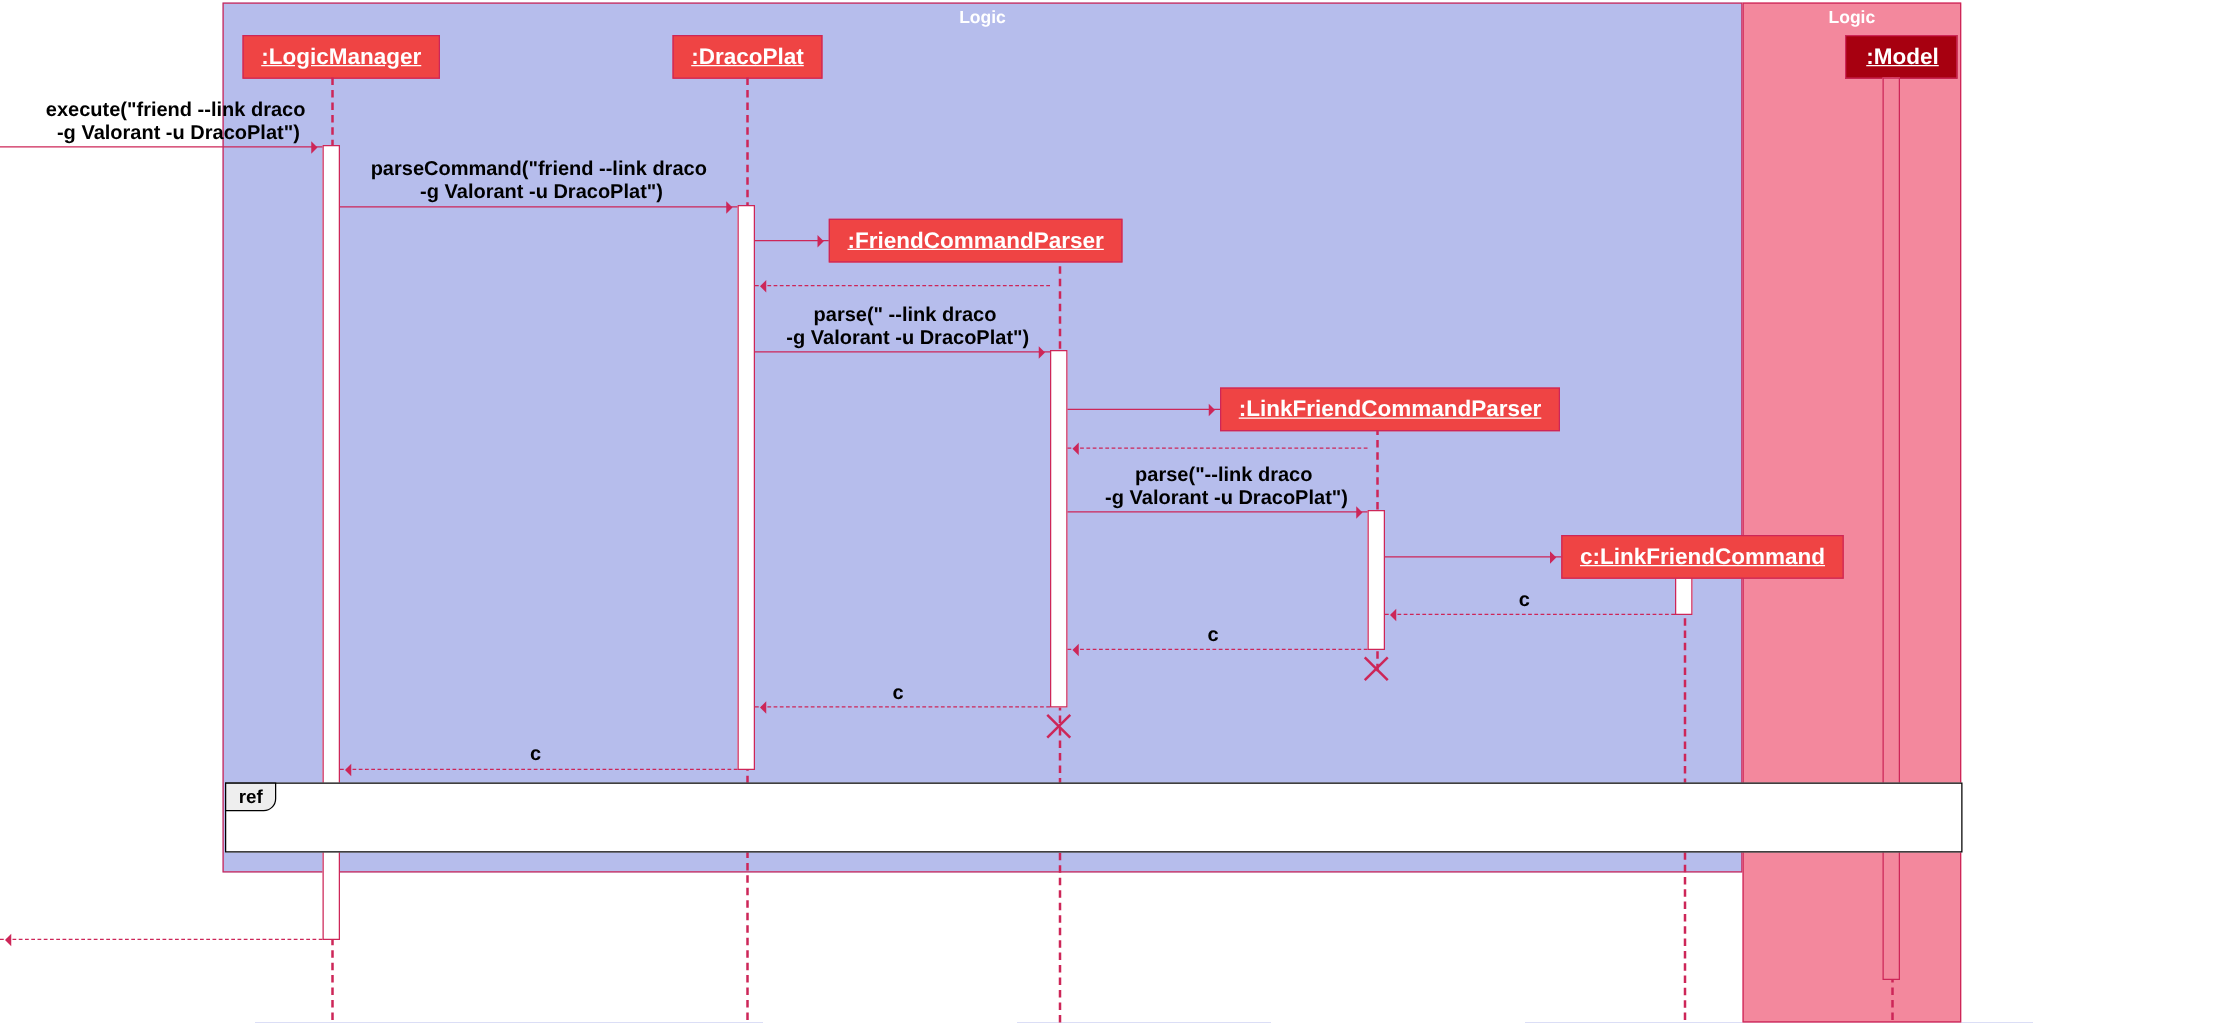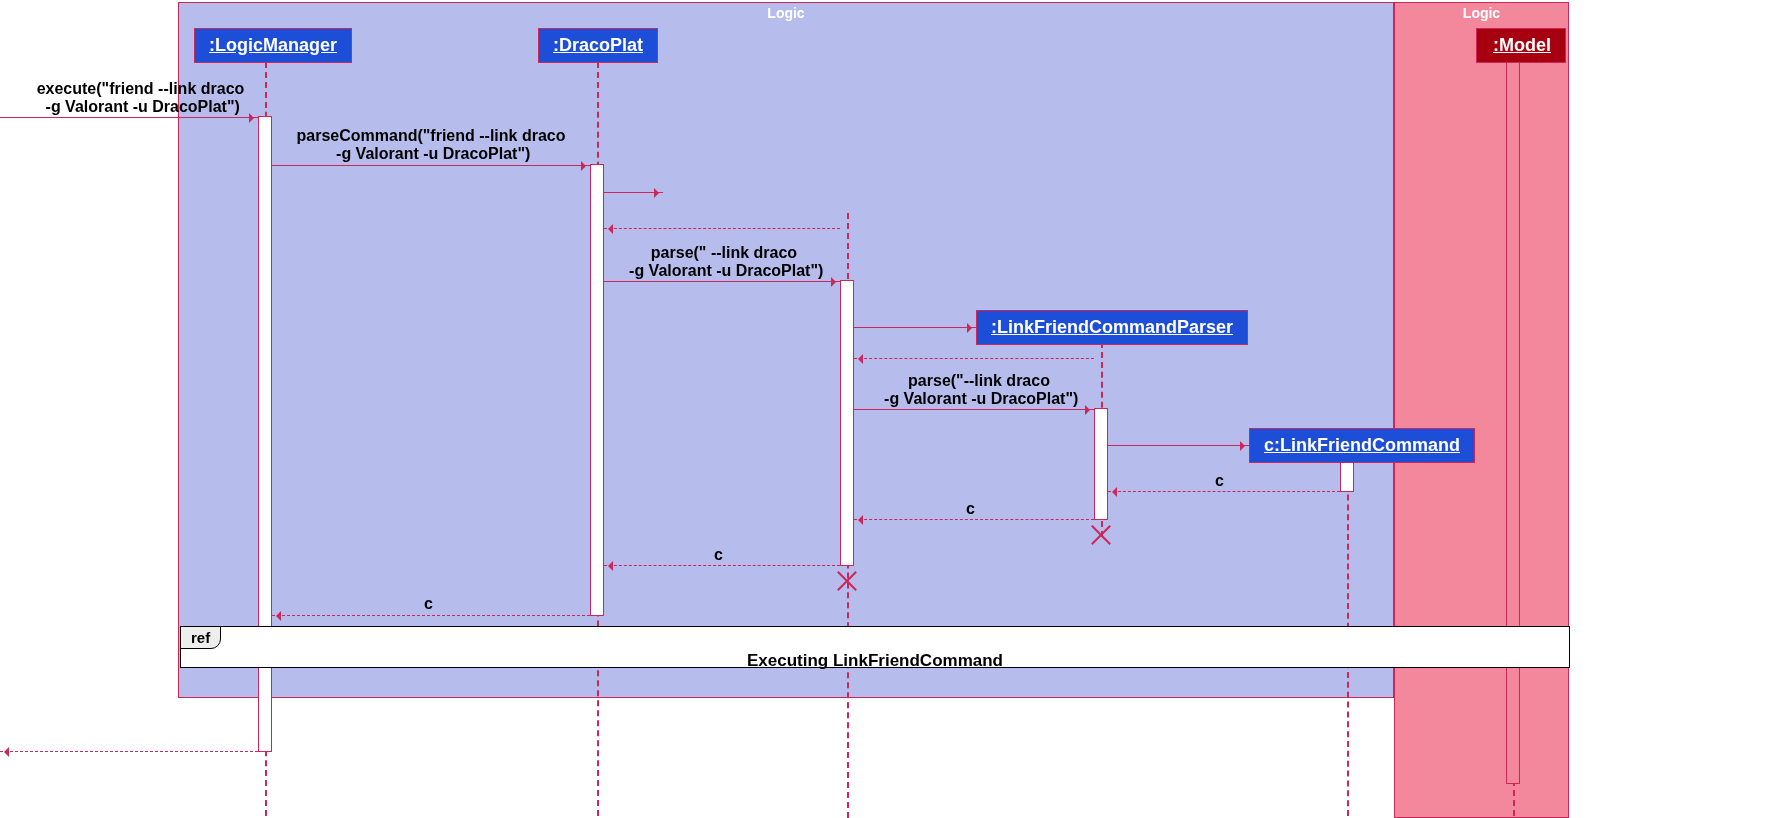--- a/index.html
+++ b/index.html
@@ -25,21 +25,21 @@
     position: absolute;
     top: 2px; left: 50%;
     transform: translateX(-50%);
     color: #fff; font-weight: bold; font-size: 14px;
   }
 
   
   .head {
     position: absolute;
     padding: 6px 14px;
-    background: #1d4ed8;
+    background: #ef4444;
     border: 1.5px solid #cd2658;
     color: #fff;
     font-weight: bold;
     font-size: 18px;
     text-decoration: underline;
     white-space: nowrap;
   }
   .head-model { background: #a70010; padding-left: 16px; }
 
   
@@ -113,20 +113,21 @@
   <div class="lifeline" style="left:1347px; top:465px; height:351px;"></div>
   <div class="lifeline" style="left:1513px; top:62px; height:754px;"></div>
 
   <div class="act" style="left:258px; top:116px; height:636px;"></div>
   <div class="act" style="left:590px; top:164px; height:452px;"></div>
   <div class="act" style="left:840px; top:280px; height:286px;"></div>
   <div class="act" style="left:1094px; top:408px; height:112px;"></div>
   <div class="act" style="left:1340px; top:446px; height:46px;"></div>
   <div class="act act-model" style="left:1506px; top:62px; height:722px;"></div>
 
+  <div class="head" style="left:663px; top:175px;">:FriendCommandParser</div>
   <div class="head" style="left:1249px; top:428px;">c:LinkFriendCommand</div>
   <div class="head" style="left:976px; top:310px;">:LinkFriendCommandParser</div>
 
   <div class="msg" style="left:8px; top:80px; width:265px;">execute("friend --link draco
  -g Valorant -u DracoPlat")</div>
   <div class="arrow" style="left:0px; top:117px; width:258px;"></div>
 
   <div class="msg" style="left:272px; top:127px; width:318px;">parseCommand("friend --link draco
  -g Valorant -u DracoPlat")</div>
   <div class="arrow" style="left:272px; top:165px; width:318px;"></div>
@@ -154,20 +155,19 @@
   <div class="arrow dashed left" style="left:854px; top:519px; width:240px;"></div>
   <div class="destroy" style="left:1090px; top:524px;"></div>
 
   <div class="msg" style="left:714px; top:546px;">c</div>
   <div class="arrow dashed left" style="left:604px; top:565px; width:236px;"></div>
   <div class="destroy" style="left:836px; top:570px;"></div>
 
   <div class="msg" style="left:424px; top:595px;">c</div>
   <div class="arrow dashed left" style="left:272px; top:615px; width:318px;"></div>
 
-  <div class="ref-box" style="top:626px; height:42px;padding-left:36px;">
+  <div class="ref-box" style="top:626px; height:56px;padding-left:36px;">
     <div class="ref-tab">ref</div>
-    <div class="ref-text">Executing LinkFriendCommand</div>
   </div>
 
   <div class="arrow dashed left" style="left:0px; top:751px; width:258px;"></div>
 
 </div>
 
 </body></html>

